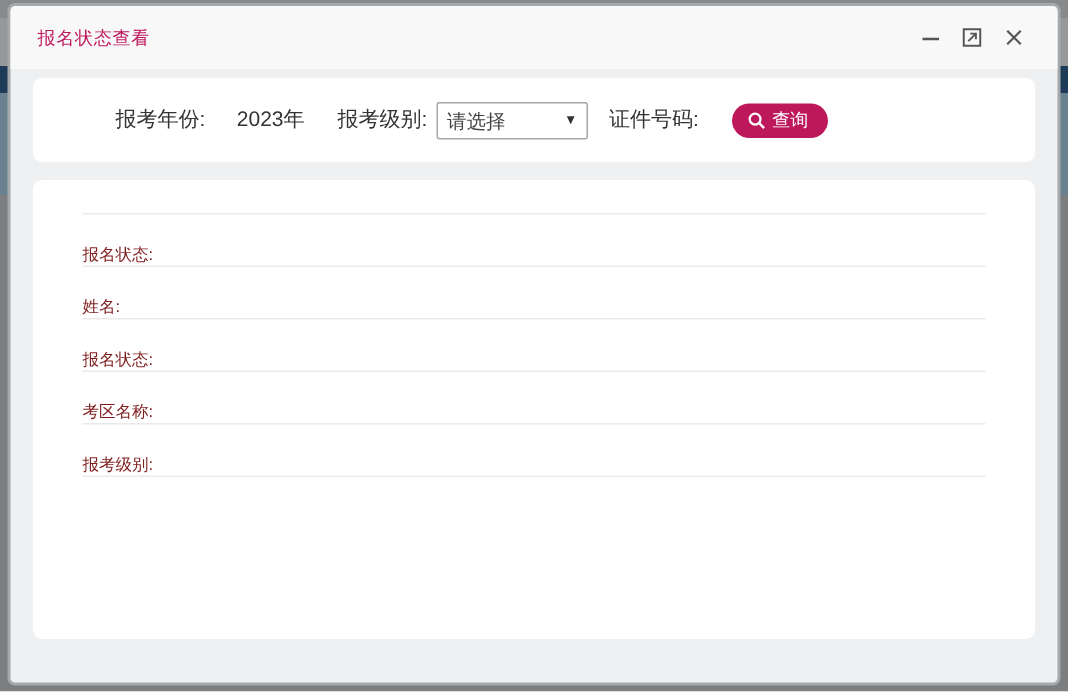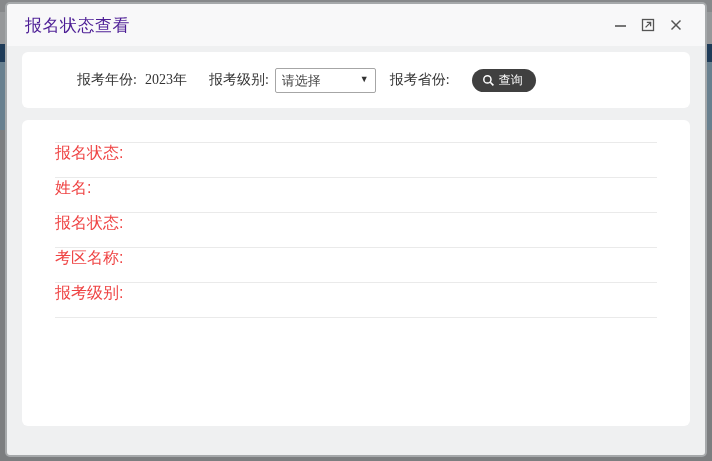--- a/index.html
+++ b/index.html
@@ -26,40 +26,39 @@
     border-radius: 5px;
     display: flex; flex-direction: column;
   }
   .titlebar {
     height: 42px; flex: 0 0 42px;
     background: #f8f8f9;
     border-radius: 4px 4px 0 0;
     display: flex; align-items: center;
     padding: 0 18px 0 18px;
   }
-  .titlebar .title { font-size: 17px; color: #4c1d95; letter-spacing: .5px; }
+  .titlebar .title { font-size: 12px; color: #be185d; letter-spacing: .5px; }
   .titlebar .spacer { flex: 1; }
   .winbtn {
     width: 22px; height: 22px;
     display: inline-flex; align-items: center; justify-content: center;
     cursor: pointer; color: #555; margin-left: 6px;
   }
   .winbtn svg { display: block; }
   .dlg-body { padding: 6px 15px 0 15px; flex: 1; }
   .panel { background: #fff; border-radius: 6px; }
   .form-panel {
     height: 56px;
     display: flex; align-items: center;
     padding-left: 55px;
     font-size: 14px; color: #333;
     white-space: nowrap;
-    font-family: Liberation Serif, serif;
   }
   .form-label { color: #333; }
-  .form-value { margin-left: 8px; color: #333; }
+  .form-value { margin-left: 21px; color: #333; }
   .gap-lg { width: 22px; } .gap-md { width: 14px; } .gap-sm { width: 6px; }
   .select-wrap { position: relative; display: inline-block; }
   select.level-select {
     width: 101px; height: 25px;
     border: 1px solid #a6a6a6; border-radius: 2px;
     background: #fff; color: #444;
     font-size: 13px; font-family: inherit;
     padding: 0 18px 0 6px;
     -webkit-appearance: none; appearance: none;
     outline: none;
@@ -79,22 +78,22 @@
   .query-btn svg { display: block; }
   .main-panel {
     margin-top: 12px;
     height: 306px;
     padding: 22px 33px 0 33px;
   }
   .rows { border-top: 1px solid #eaeaea; }
   .row {
     height: 35px;
     border-bottom: 1px solid #eaeaea;
-    display: flex; align-items: flex-start;
-    font-size: 16px; color: #ef4444;
+    display: flex; align-items: flex-end;
+    font-size: 11px; color: #7f1d1d;
   }
   .row .value { margin-left: 6px; color: #333; }
 </style>
 </head>
 <body>
 
 <div class="backdrop"></div>
 
 <div class="dialog">
 
@@ -129,23 +128,23 @@
       <span class="gap-lg"></span>
       <span class="form-label">报考级别:</span>
       <span class="gap-sm"></span>
       <span class="select-wrap">
         <select class="level-select">
           <option>请选择</option>
         </select>
         <span class="select-arrow">▼</span>
       </span>
       <span class="gap-md"></span>
-      <span class="form-label">报考省份:</span>
+      <span class="form-label">证件号码:</span>
       <span class="gap-lg"></span>
-      <button class="query-btn" style="background:#404040">
+      <button class="query-btn" style="background:#be185d">
         <svg width="13" height="13" viewBox="0 0 13 13" fill="none">
           <circle cx="5.4" cy="5.4" r="3.6" stroke="#fff" stroke-width="1.5"></circle>
           <line x1="8.3" y1="8.3" x2="11.4" y2="11.4" stroke="#fff" stroke-width="1.6"></line>
         </svg>
         <span>查询</span>
       </button>
     </div>
 
     <div class="panel main-panel">
       <div class="rows">

